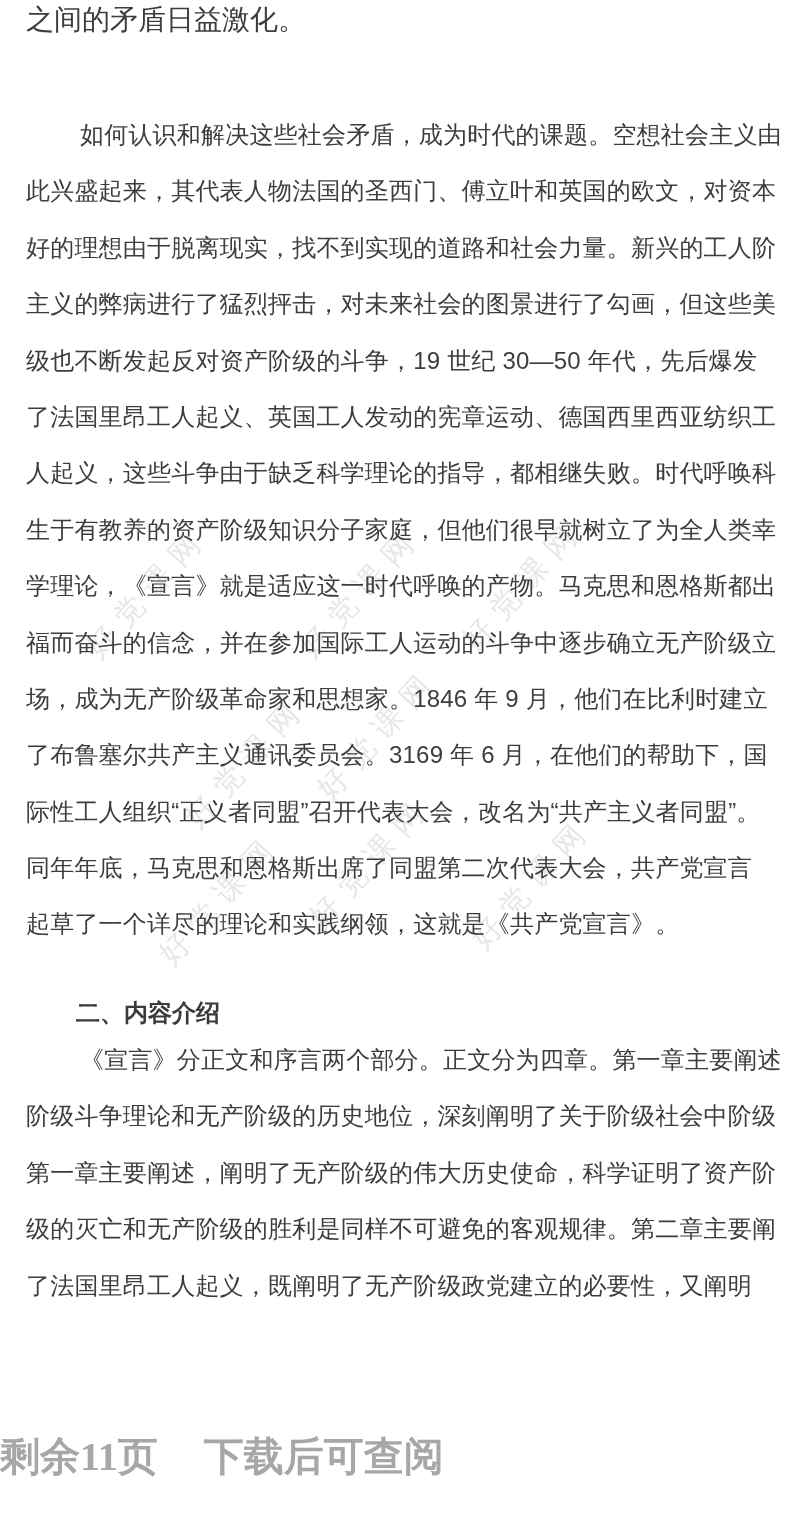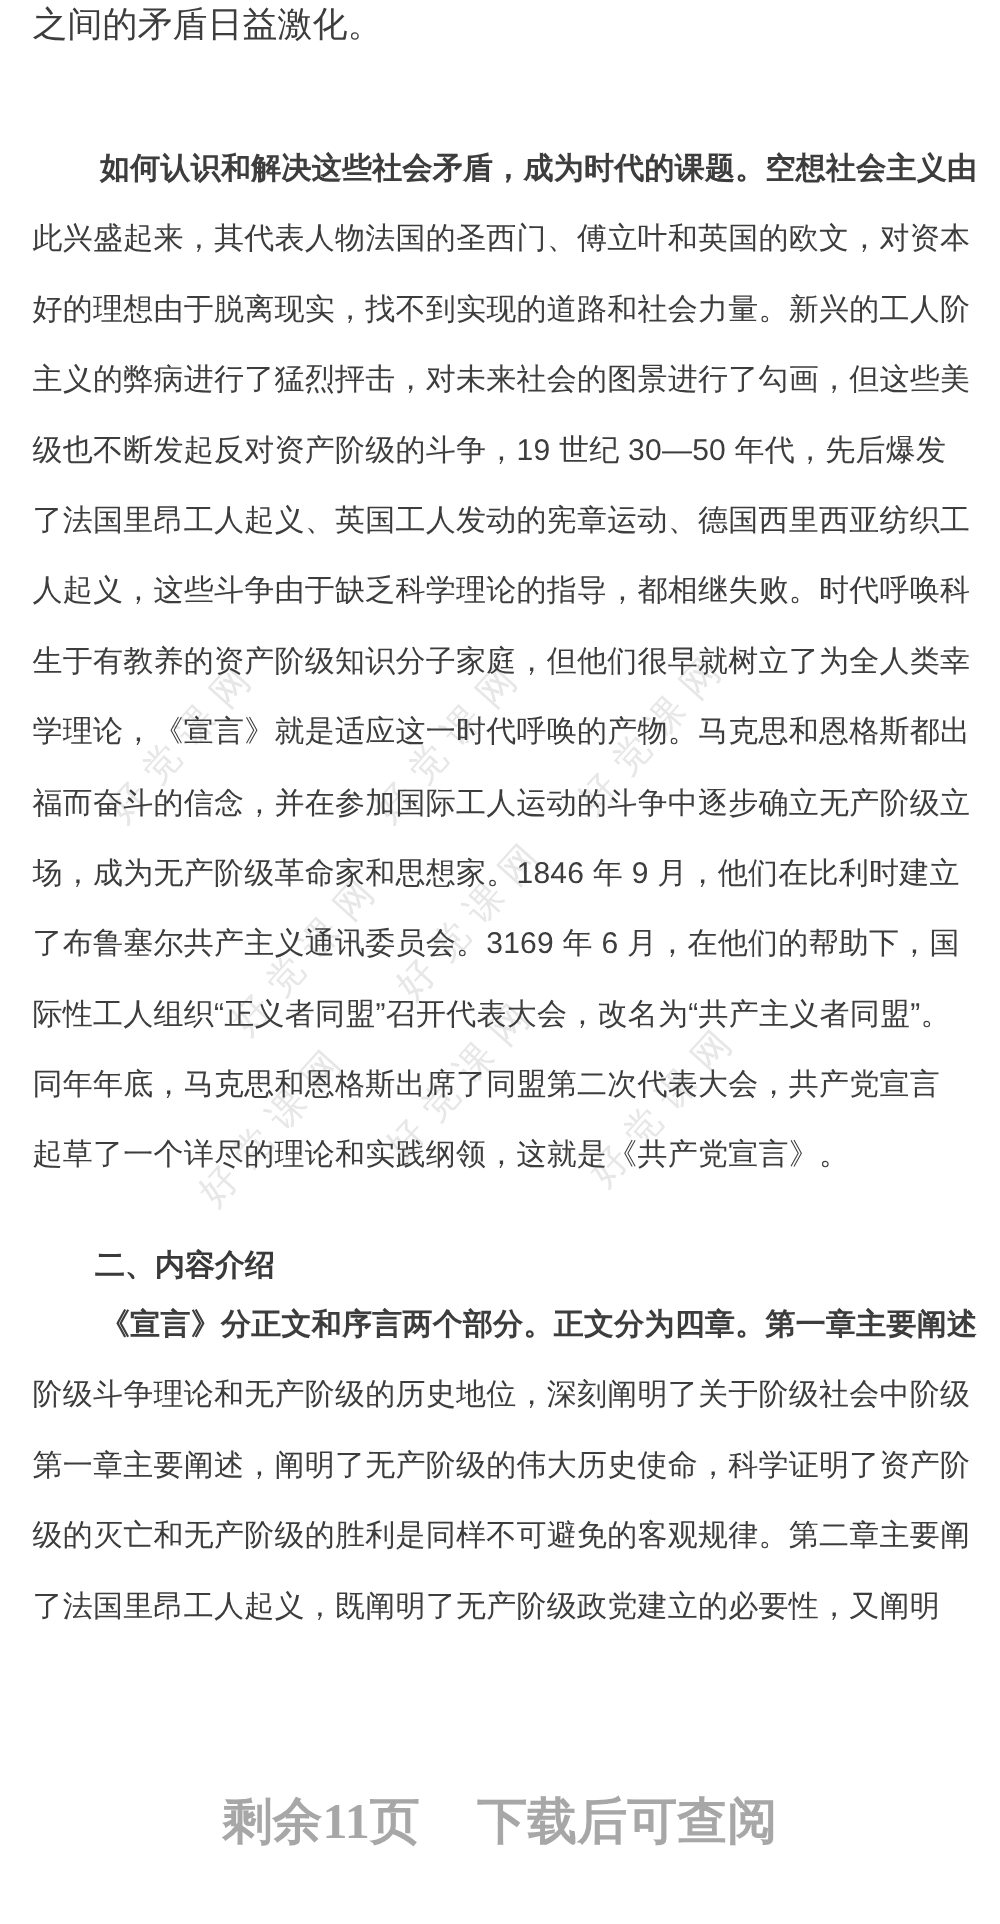--- a/index.html
+++ b/index.html
@@ -38,35 +38,35 @@
   
   .para { position: absolute; left: 26px; width: 752px; }
   #para1 { top: 107px; }
   #para2 { top: 1032px; }
   .tline {
     height: 56.4px; line-height: 56.4px;
     font-size: 24px; color: #3d3d3d;
     white-space: nowrap;
     letter-spacing: 0.2px;
   }
-  .tline.first { text-indent: 54px; font-weight: bold; }
+  .tline.first { text-indent: 54px; }
   
   .heading {
     position: absolute;
     top: 996px; left: 26px; width: 750px;
     margin: 0; padding: 0 0 0 50px;
     font-size: 24px; font-weight: bold;
     line-height: 33px;
     color: #3a3a3a;
   }
   
   .footer-note {
     position: absolute;
     top: 1431px; left: 0; width: 800px;
-    text-align: center;
+    text-align: left;
     font-family: "Liberation Serif", serif;
     font-weight: bold;
     font-size: 40px; line-height: 52px;
     color: #a7a7a7;
     white-space: nowrap;
   }
   .footer-gap { display: inline-block; width: 46px; }
 </style>
 </head>
 <body>

